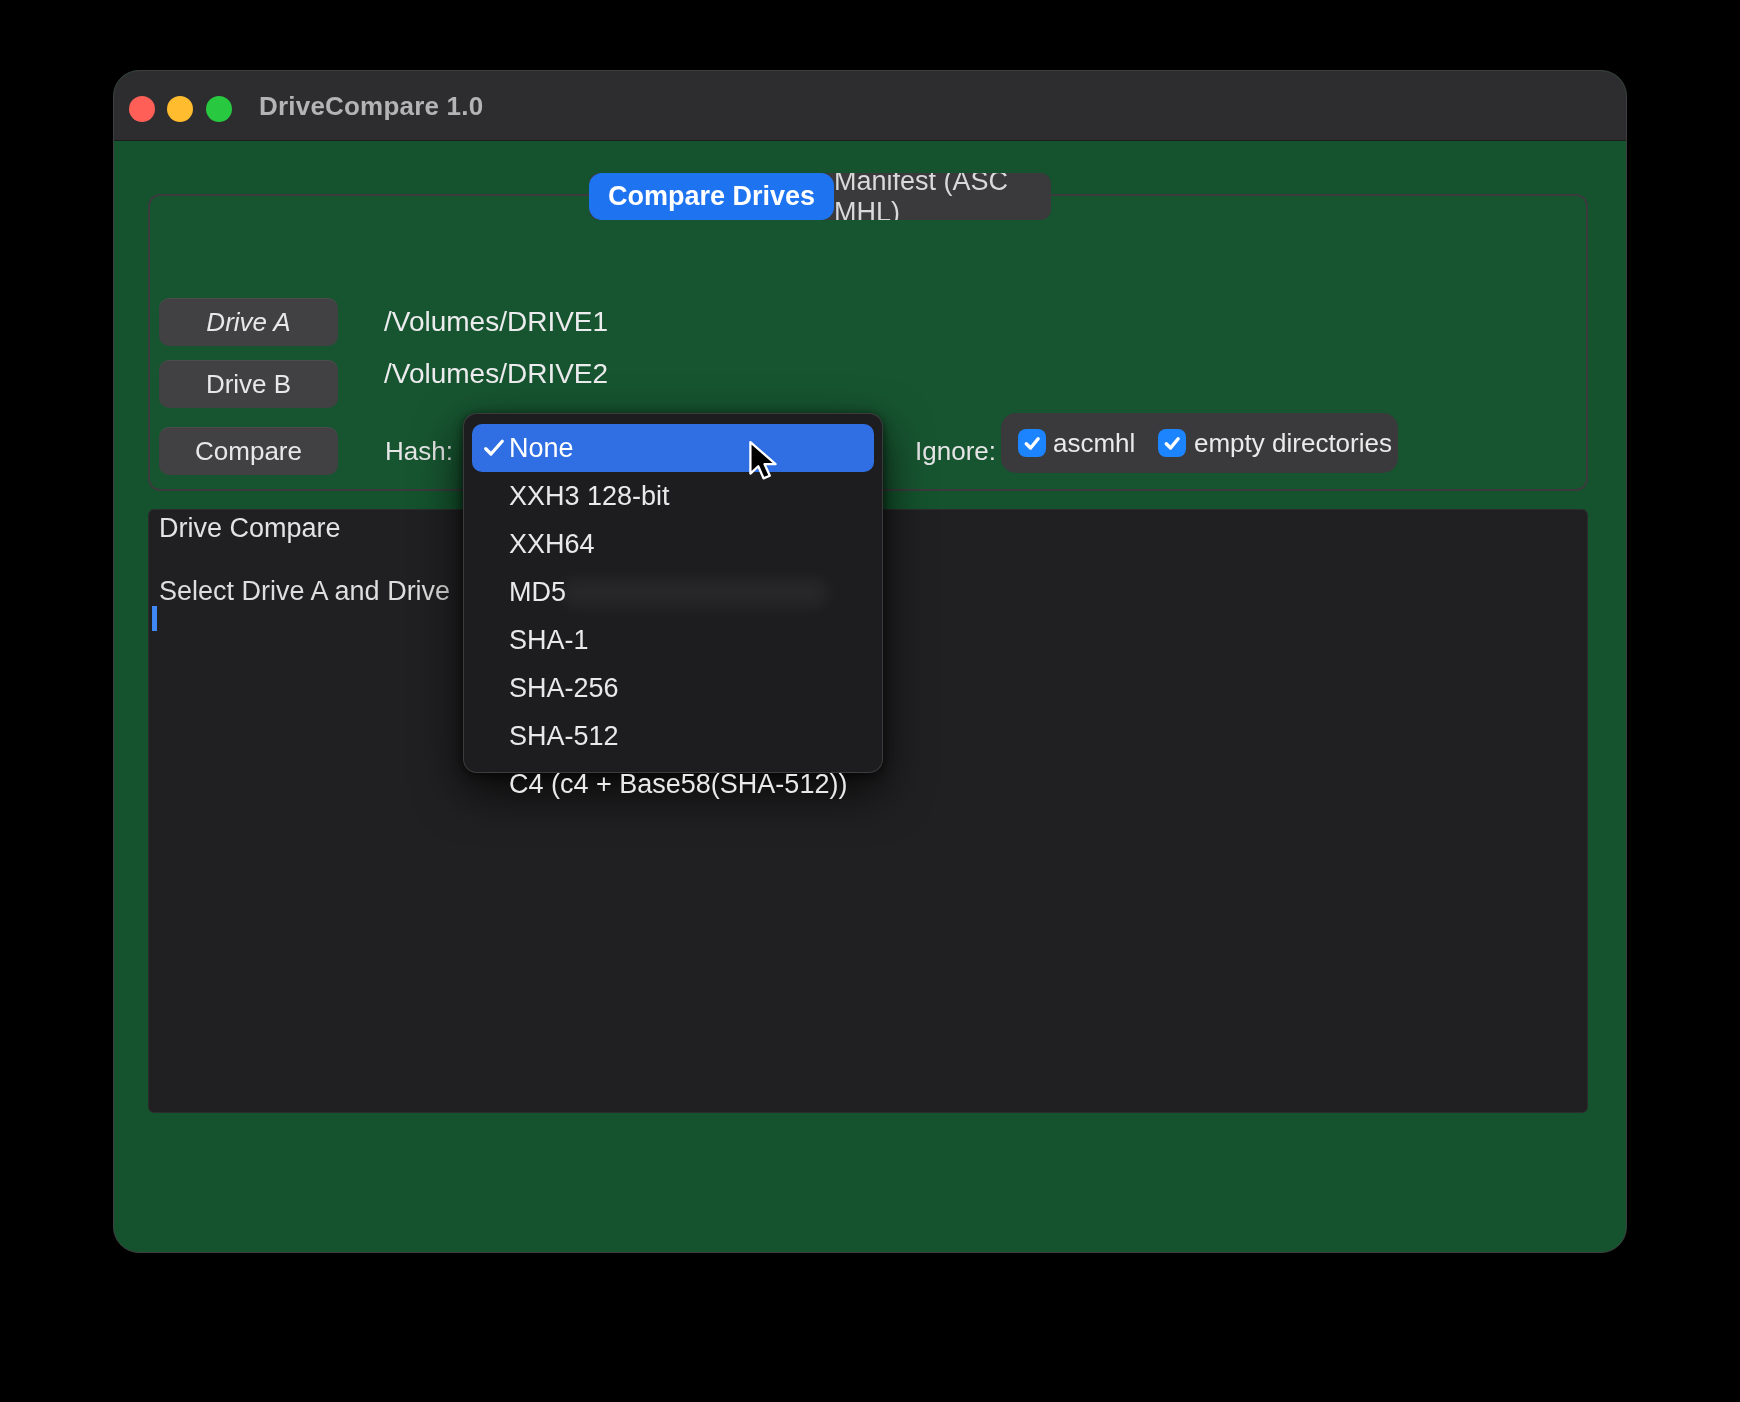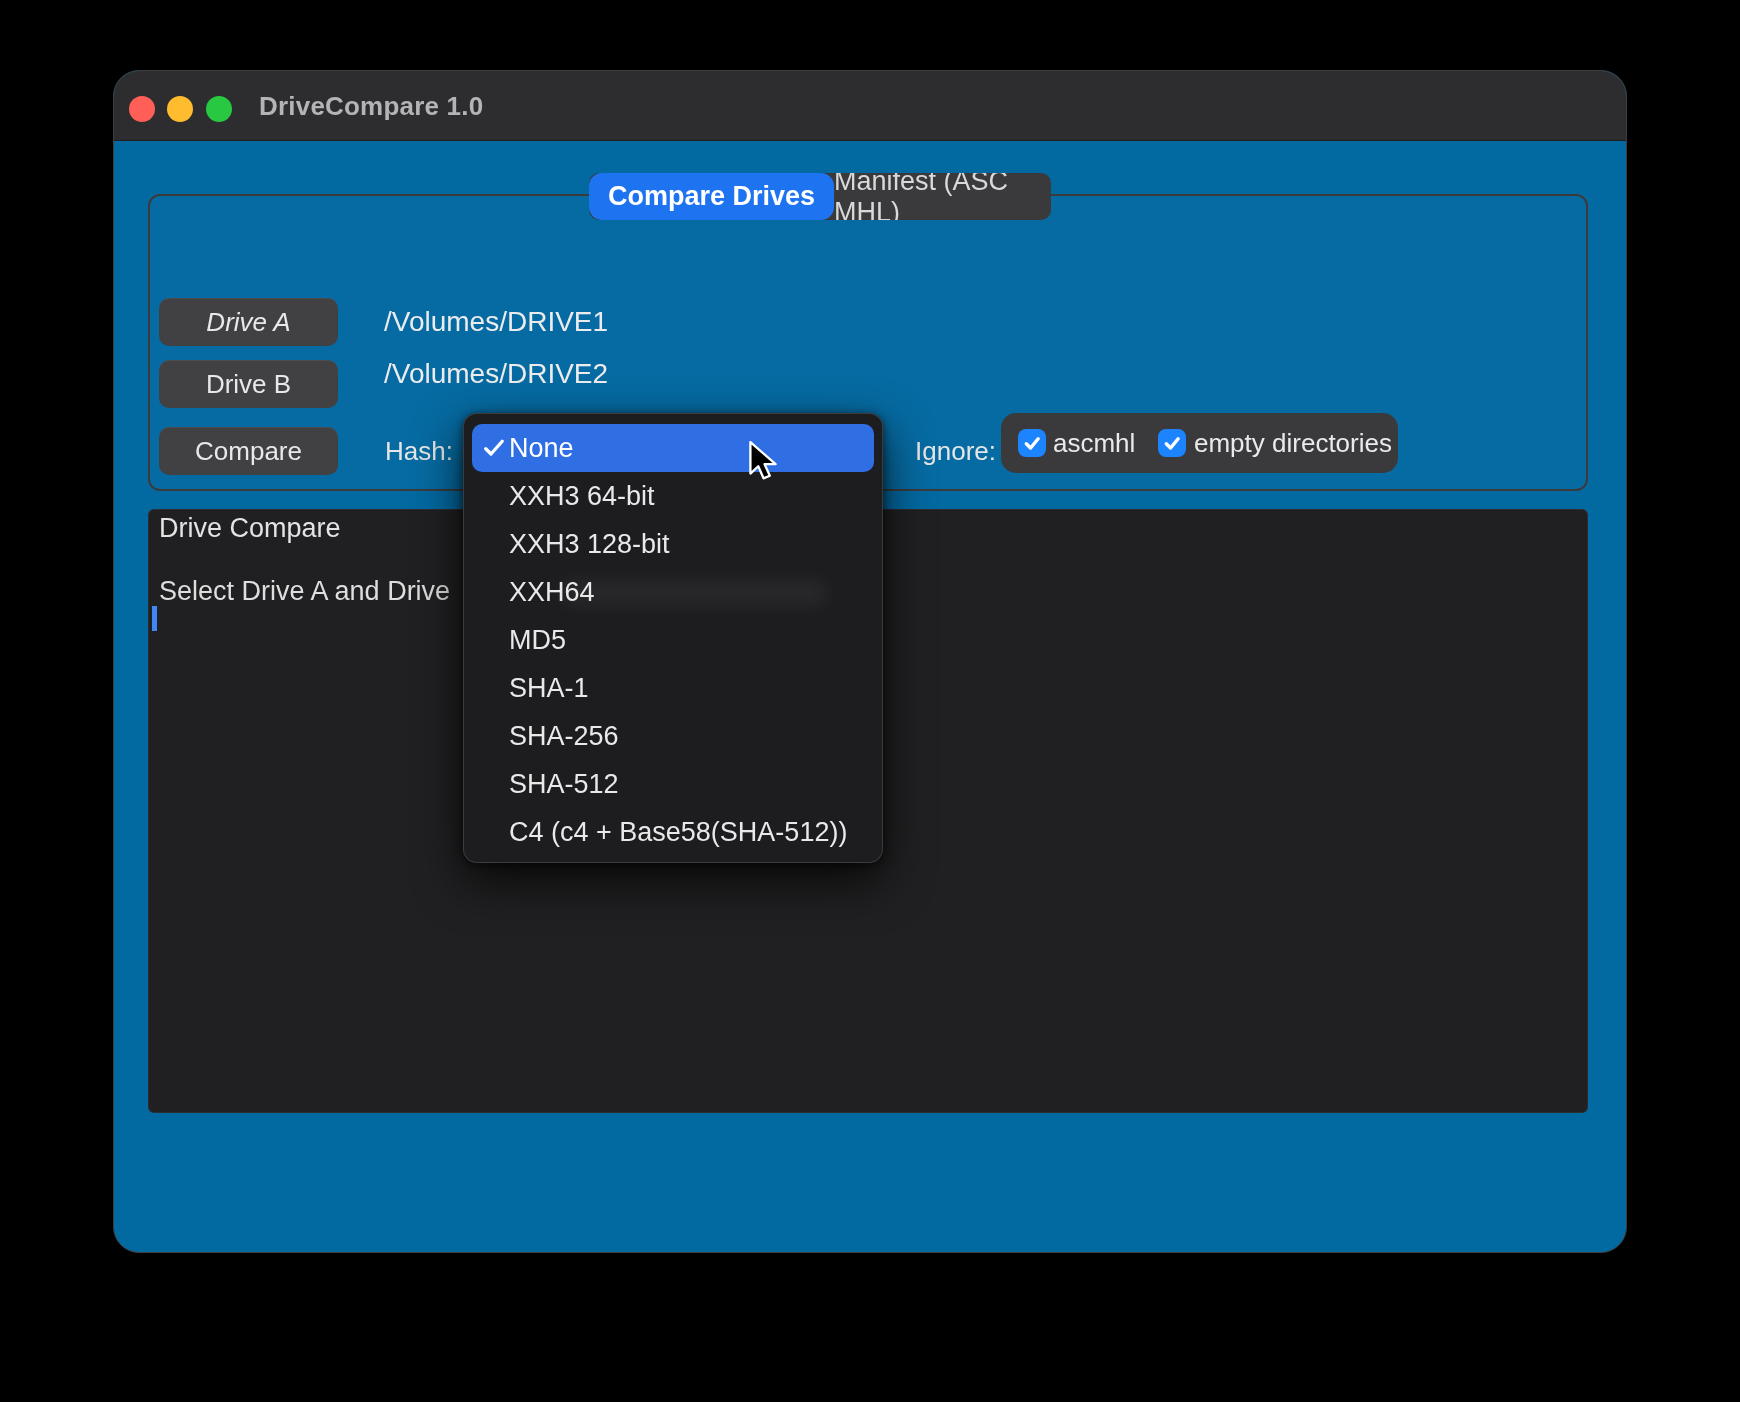--- a/index.html
+++ b/index.html
@@ -2,21 +2,21 @@
 <html><head>
 <meta charset="utf-8">
 <style>
   html,body{margin:0;padding:0;background:#000;width:1740px;height:1402px;
     font-family:"Liberation Sans","DejaVu Sans",sans-serif;
     -webkit-font-smoothing:antialiased;}
   .stage{position:relative;width:1740px;height:1402px;background:#000;overflow:hidden;}
 
   
   .window{position:absolute;left:113px;top:70px;width:1514px;height:1183px;
-    background:#0369a1;border-radius:26px;border:1px solid #3e3e40;
+    background:#14532d;border-radius:26px;border:1px solid #3e3e40;
     box-shadow:inset 0 1px 0 rgba(255,255,255,.10);box-sizing:border-box;}
 
   .titlebar{position:absolute;left:0;top:0;width:100%;height:70px;
     background:#2d2d2f;border-radius:25px 25px 0 0;
     border-bottom:1px solid #1e1e1f;box-sizing:border-box;}
   .traffic{position:absolute;top:25px;width:26px;height:26px;border-radius:50%;}
   .t-red{left:15px;background:#ff5f57;}
   .t-yellow{left:53px;background:#febc2e;}
   .t-green{left:92px;background:#28c840;}
   .win-title{position:absolute;left:145px;top:0;height:70px;display:flex;align-items:center;
@@ -58,21 +58,21 @@
 
   
   .results{position:absolute;left:34px;top:438px;width:1440px;height:604px;
     background:#202022;border:1px solid rgba(255,255,255,.06);border-radius:6px;
     box-sizing:border-box;}
   .results-title{position:absolute;left:45px;top:442px;font-size:27px;color:#e3e3e4;}
   .results-msg{position:absolute;left:45px;top:505px;font-size:27px;color:#dedede;}
   .caret{position:absolute;left:38px;top:535px;width:5px;height:25px;background:#3f87f5;}
 
   
-  .menu{position:absolute;left:349px;top:342px;width:420px;height:450px;
+  .menu{position:absolute;left:349px;top:342px;width:420px;height:360px;
     background:#1d1d1f;border-radius:14px;border:1px solid rgba(255,255,255,.14);
     box-shadow:0 18px 48px rgba(0,0,0,.75),0 2px 10px rgba(0,0,0,.6);
     box-sizing:border-box;padding-top:10px;z-index:50;}
   .menu-item{position:relative;height:48px;margin:0 8px;display:flex;align-items:center;
     color:#e9e9ea;font-size:27px;border-radius:10px;}
   .menu-item .mi-text{position:absolute;left:37px;}
   .menu-item .mi-check{position:absolute;left:10px;width:24px;display:flex;align-items:center;}
   .menu-item-highlight{background:#2f6fe3;color:#ffffff;}
   .menu-blur{position:absolute;left:98px;top:166px;width:265px;height:26px;
     background:rgba(255,255,255,.05);filter:blur(8px);border-radius:12px;}
@@ -145,23 +145,20 @@
       <div class="menu-blur"></div>
       <div class="menu-item menu-item-highlight">
         <span class="mi-check">
           <svg width="24" height="24" viewBox="0 0 16 16">
               <path d="M2.5 8.5 L6 12 L13.5 3.5" stroke="#ffffff" stroke-width="2.2" fill="none" stroke-linecap="round" stroke-linejoin="round"></path>
             </svg>
         </span>
         <span class="mi-text">None</span>
       </div>
       <div class="menu-item">
-        <span class="mi-text">XXH3 64-bit</span>
-      </div>
-      <div class="menu-item">
         <span class="mi-text">XXH3 128-bit</span>
       </div>
       <div class="menu-item">
         <span class="mi-text">XXH64</span>
       </div>
       <div class="menu-item">
         <span class="mi-text">MD5</span>
       </div>
       <div class="menu-item">
         <span class="mi-text">SHA-1</span>

